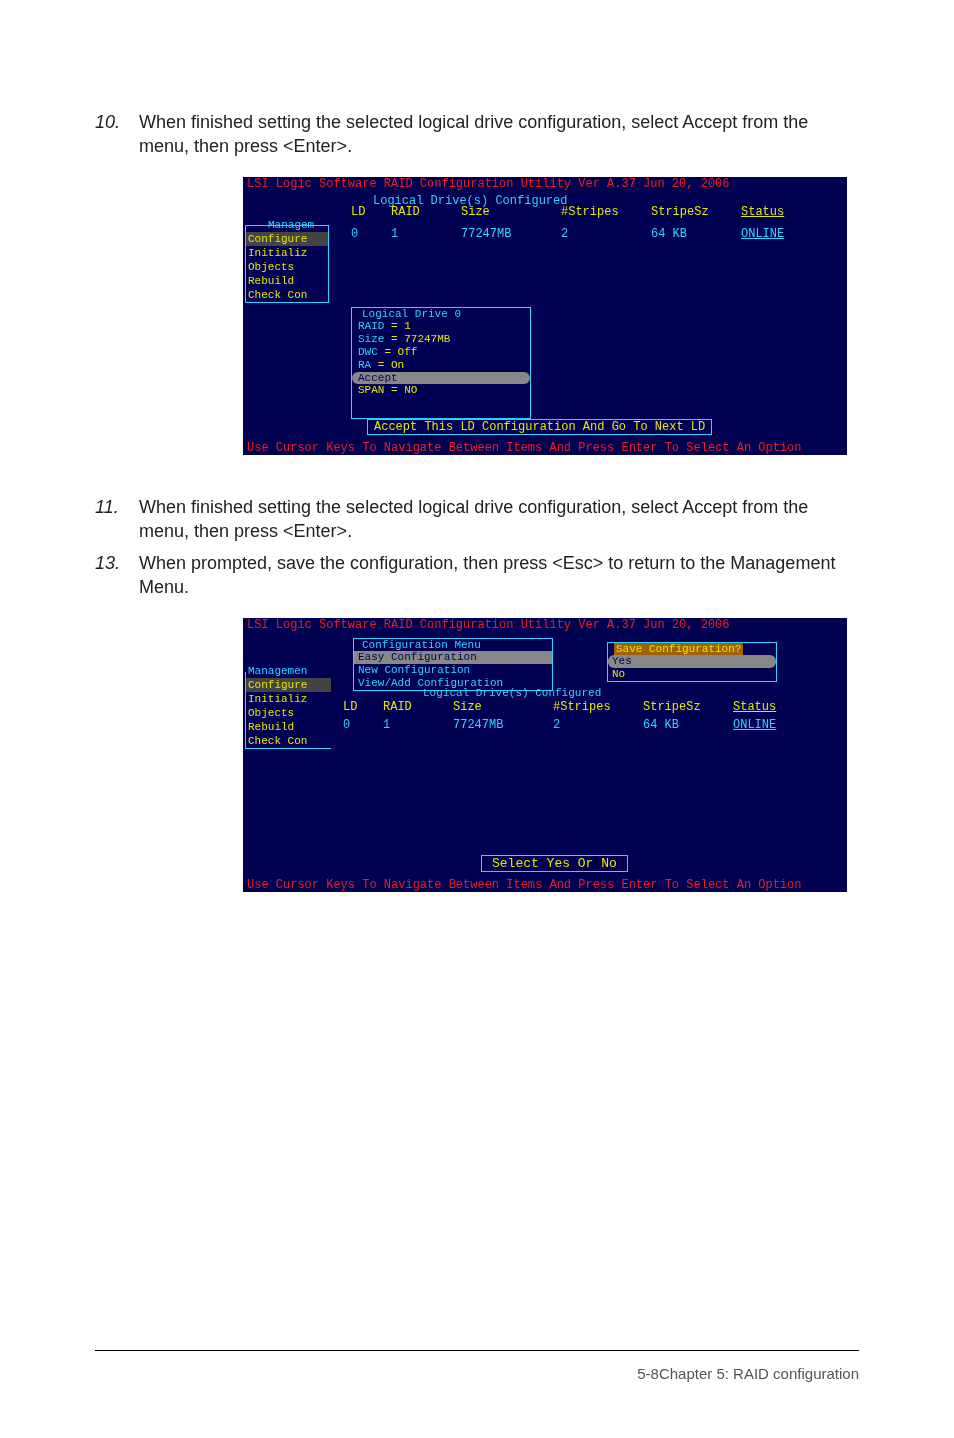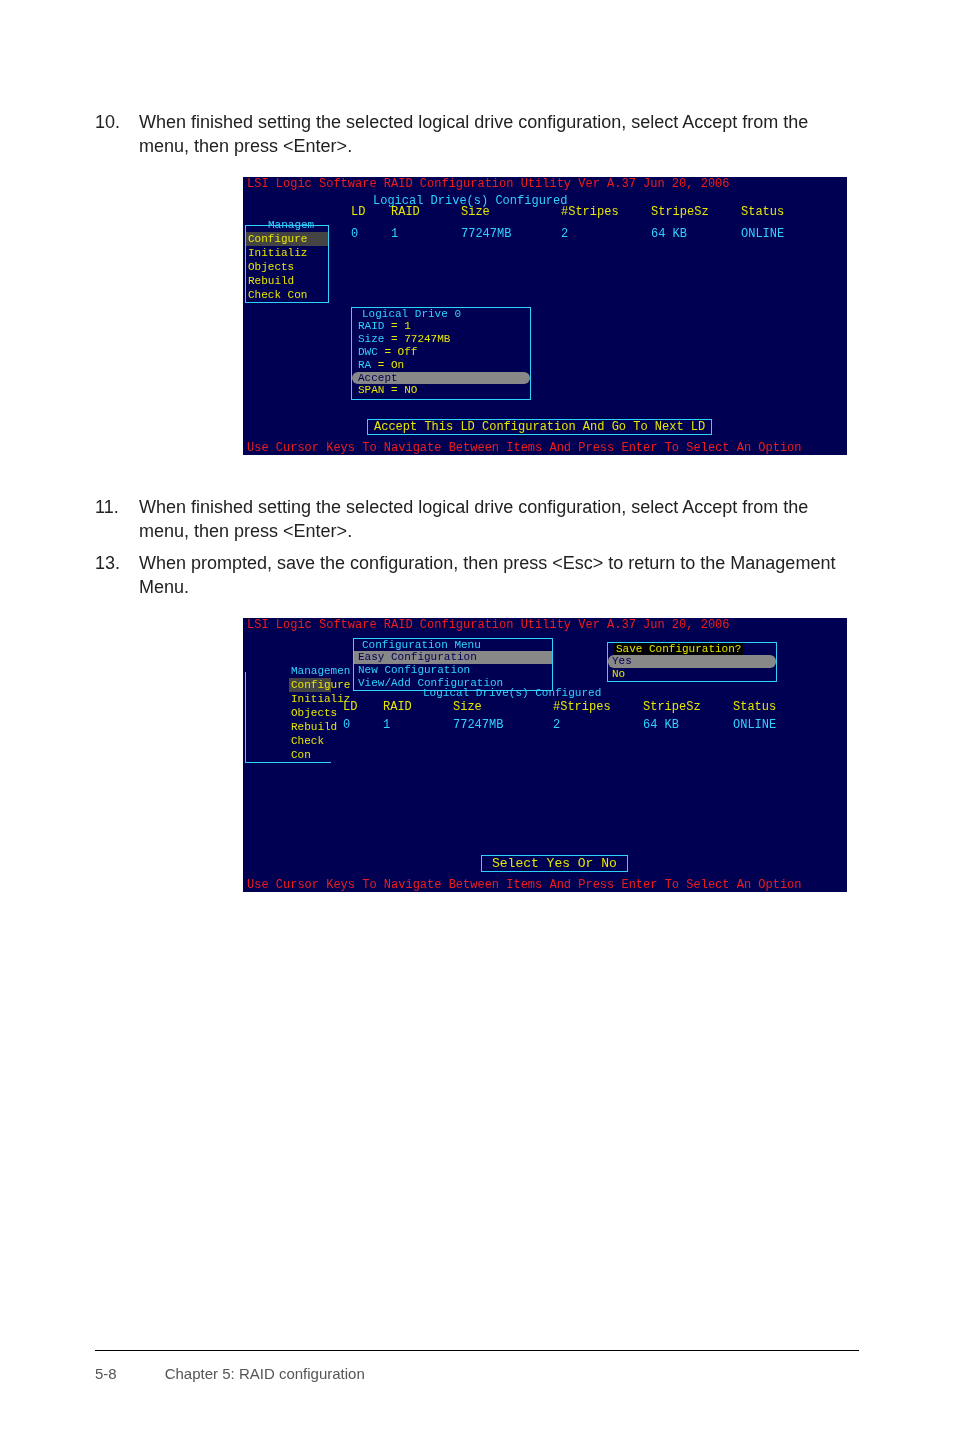--- a/index.html
+++ b/index.html
@@ -22,20 +22,21 @@
   }
   ol.steps > li {
     display: flex;
     margin-bottom: 8px;
     font-size: 18px;
     line-height: 1.35;
   }
   ol.steps > li .num {
     width: 44px;
     flex: 0 0 44px;
+    font-style: italic;
   }
   ol.steps > li .txt { flex: 1; }
 
   .bios {
     margin: 18px auto 40px 148px;
     width: 604px;
     font-family: "Courier New", monospace;
     font-size: 13px;
     color: #2ed2ff;
   }
@@ -69,21 +70,21 @@
     display: flex;
     color: #e6e600;
     font-size: 12px;
   }
   .bios .hdrrow span { display: inline-block; }
   .bios .hdr-ld { width: 40px; }
   .bios .hdr-raid { width: 70px; }
   .bios .hdr-size { width: 100px; }
   .bios .hdr-str { width: 90px; }
   .bios .hdr-sz { width: 90px; }
-  .bios .hdr-st { width: 80px; }
+  .bios .hdr-st { width: 80px; text-decoration: underline; }
 
   .bios .sidemenu {
     position: absolute;
     left: 2px; top: 34px;
     width: 84px;
     border: 1px solid #2ed2ff;
     font-size: 11px;
     color: #e6e600;
   }
   .bios .sidemenu .mtitle { color:#2ed2ff; padding-left:2px; margin-top:-8px;margin-left:20px;}
@@ -95,21 +96,21 @@
     left: 108px; right: 6px; top: 36px;
     display: flex;
     color: #2ed2ff;
     font-size: 12px;
   }
   .bios .datarow span { display: inline-block; }
 
   .bios .ldbox {
     position: absolute;
     left: 108px; top: 116px;
-    width: 180px; height: 93px;
+    width: 180px; height: 112px;
     border: 1px solid #2ed2ff;
     font-size: 11px;
     color: #2ed2ff;
   }
   .bios .ldbox .boxt { margin-top:-8px; margin-left:8px; color:#2ed2ff; background:#000052; display:inline-block; padding:0 2px;}
   .bios .ldbox .row { padding-left:6px; line-height:13px;}
   .bios .ldbox .row .v { color:#e6e600; }
   .bios .ldbox .sel { background:#888; color:#000052; display:block; padding-left:6px;border-radius:6px;}
   .bios .ldbox .spanrow { padding-left:6px; color:#e6e600; }
 
@@ -136,33 +137,32 @@
   .bios2 .confmenu .sel { background:#888; color:#000052; padding-left:4px; }
   .bios2 .confmenu div { padding-left:4px; line-height:13px; }
 
   .bios2 .savebox {
     position: absolute;
     right: 70px; top: 10px;
     width: 170px;
     border: 1px solid #2ed2ff;
     font-size: 11px;
   }
-  .bios2 .savebox .boxt { margin-top:-8px; margin-left:6px; color:#e6e600; background:#000000; display:inline-block; padding:0 2px;}
+  .bios2 .savebox .boxt { margin-top:-8px; margin-left:6px; color:#e6e600; background:#a16207; display:inline-block; padding:0 2px;}
   .bios2 .savebox .sel { background:#888; color:#000052; padding-left:4px;border-radius:6px;}
   .bios2 .savebox div { padding-left:4px; line-height:13px; color:#e6e600;}
 
   .bios2 .sidemenu2 {
     position: absolute;
     left: 2px; top: 40px;
     width: 86px;
     font-size: 11px;
     color: #e6e600;
     border-left:1px solid #2ed2ff;
     border-bottom:1px solid #2ed2ff;
-    padding-left:43px;
   }
   .bios2 .sidemenu2 .mtitle { color:#2ed2ff; padding-left:2px; margin-top:-8px;}
   .bios2 .sidemenu2 div { padding:0 2px; line-height:14px; }
   .bios2 .sidemenu2 .hl { background:#444; }
 
   .bios2 .hdr2 {
     position: absolute;
     left:100px; top:68px; right:6px;
     display:flex;
     color:#e6e600; font-size:12px;
@@ -191,24 +191,23 @@
     position: absolute;
     left: 0; right: 0; bottom: 56px;
     padding: 0 95px;
   }
   .footer .rule {
     border-top: 1px solid #000;
     margin-bottom: 14px;
   }
   .footer .row {
     display: flex;
-    justify-content: flex-start;
+    justify-content: flex-end;
     font-size: 15px;
     color: #555;
-    gap: 48px;
   }
 </style>
 </head>
 <body>
 
 <div class="page">
 
   <ol class="steps">
     <li>
       <span class="num">10.</span>

